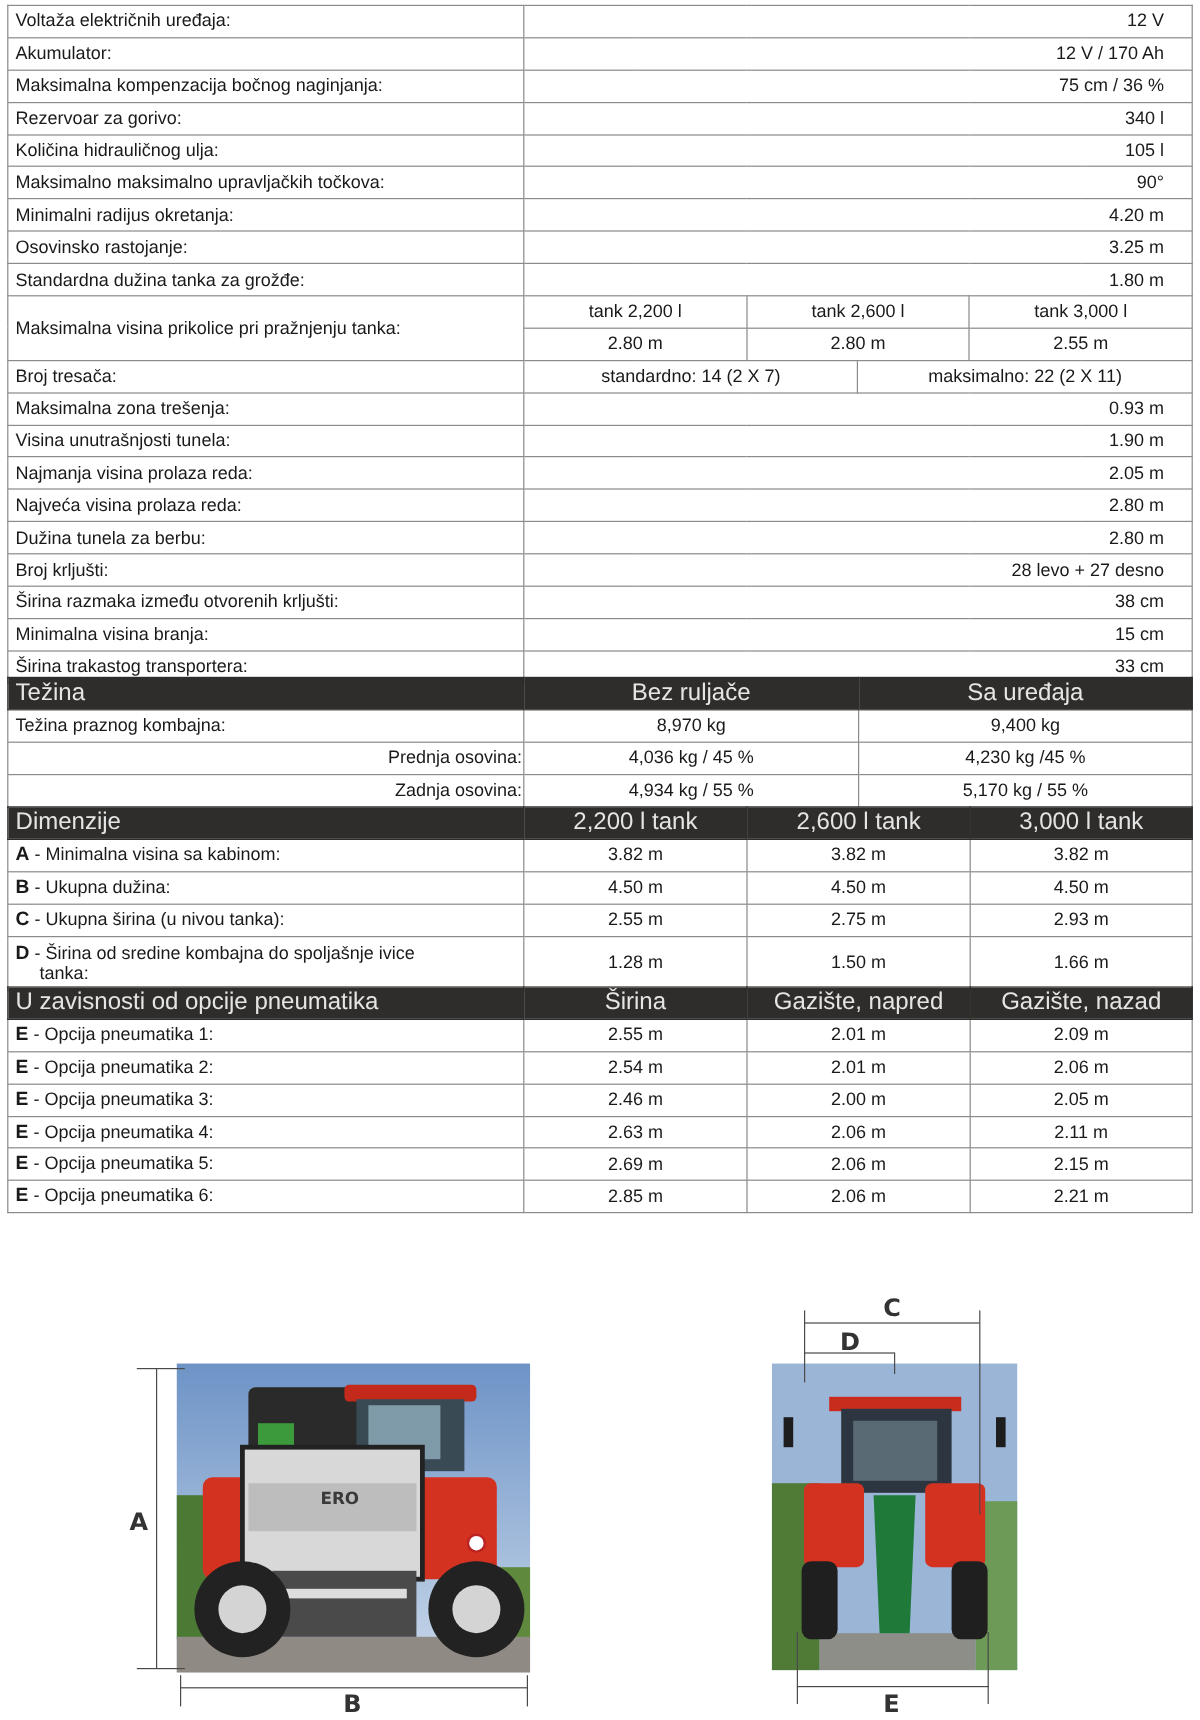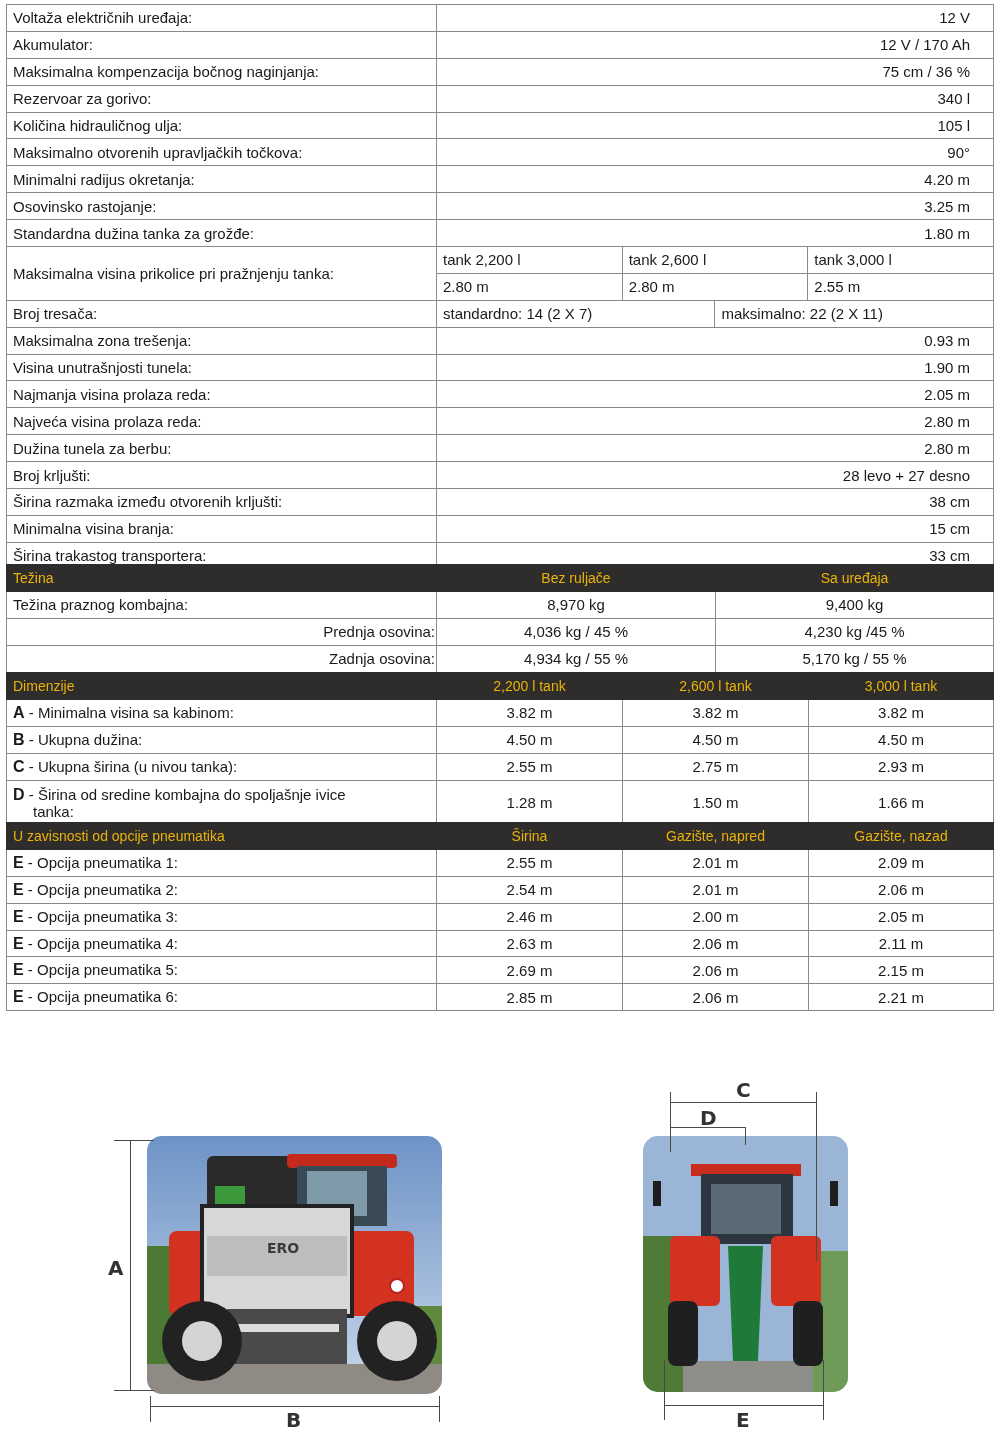--- a/index.html
+++ b/index.html
@@ -3,36 +3,36 @@
 <meta charset="utf-8">
 <style>
   * { box-sizing: border-box; margin: 0; padding: 0; }
   html, body { width: 1000px; height: 1433px; background: #ffffff; overflow: hidden; }
   body { font-family: "Liberation Sans", sans-serif; color: #1a1a1a; position: relative; }
 
   .spec { position: absolute; left: 6px; top: 4px; width: 988px; border-collapse: collapse; table-layout: fixed; font-size: 15px; }
   .spec td { border: 1.5px solid #8a8a8a; height: 26.9px; padding: 0 6px; white-space: nowrap; overflow: hidden; }
   .spec td.lbl { width: 430px; text-align: left; }
   .spec td.val { text-align: right; padding-right: 23px; }
-  .spec td.c { text-align: left; }
+  .spec td.c { text-align: center; }
 
   .narrow { font-family: "Liberation Sans Narrow", "Liberation Sans", sans-serif; }
   .sec { position: absolute; left: 6px; width: 988px; border-collapse: collapse; table-layout: fixed; font-size: 15px; }
   .sec td { border: 1.5px solid #8a8a8a; height: 26.9px; padding: 0 6px; white-space: nowrap; }
-  .sec tr.hdr td { background: #2f2d2b; color: #eab308; border-color: #2f2d2b; border-left-color: #8a8a8a; font-size: 14px; }
+  .sec tr.hdr td { background: #2f2d2b; color: #e5e5e5; border-color: #2f2d2b; border-left-color: #8a8a8a; font-size: 20px; }
   .sec tr.hdr td:first-child { border-left-color: #2f2d2b; }
   .sec td.lbl { width: 430px; text-align: left; }
   .sec td.c { text-align: center; }
   .sec td.r { text-align: right; padding-right: 1px; }
   .sec b { font-weight: bold; font-size: 16px; }
   .sec td.wrap { white-space: normal; line-height: 17px; padding-top: 2px; padding-bottom: 2px; }
   .sec .indent { padding-left: 20px; display: inline-block; }
 
   .figs { position: absolute; left: 0; top: 1030px; width: 1000px; height: 403px; }
-  .photo { position: absolute; overflow: hidden; border-radius: 15px; }
+  .photo { position: absolute; overflow: hidden; }
   .dimline { position: absolute; background: #4a4a4a; }
   .dimlabel { position: absolute; font-weight: bold; font-size: 20px; color: #333; font-family: "DejaVu Sans", sans-serif; }
 </style>
 </head>
 <body>
 
 <table class="spec">
   <tbody>
     <tr>
         <td class="lbl">Voltaža električnih uređaja:</td>
@@ -48,21 +48,21 @@
       </tr>
     <tr>
         <td class="lbl">Rezervoar za gorivo:</td>
         <td class="val" colspan="6">340 l</td>
       </tr>
     <tr>
         <td class="lbl">Količina hidrauličnog ulja:</td>
         <td class="val" colspan="6">105 l</td>
       </tr>
     <tr>
-        <td class="lbl">Maksimalno otvorenih upravljačkih točkova:</td>
+        <td class="lbl">Maksimalno maksimalno upravljačkih točkova:</td>
         <td class="val" colspan="6">90°</td>
       </tr>
     <tr>
         <td class="lbl">Minimalni radijus okretanja:</td>
         <td class="val" colspan="6">4.20 m</td>
       </tr>
     <tr>
         <td class="lbl">Osovinsko rastojanje:</td>
         <td class="val" colspan="6">3.25 m</td>
       </tr>

